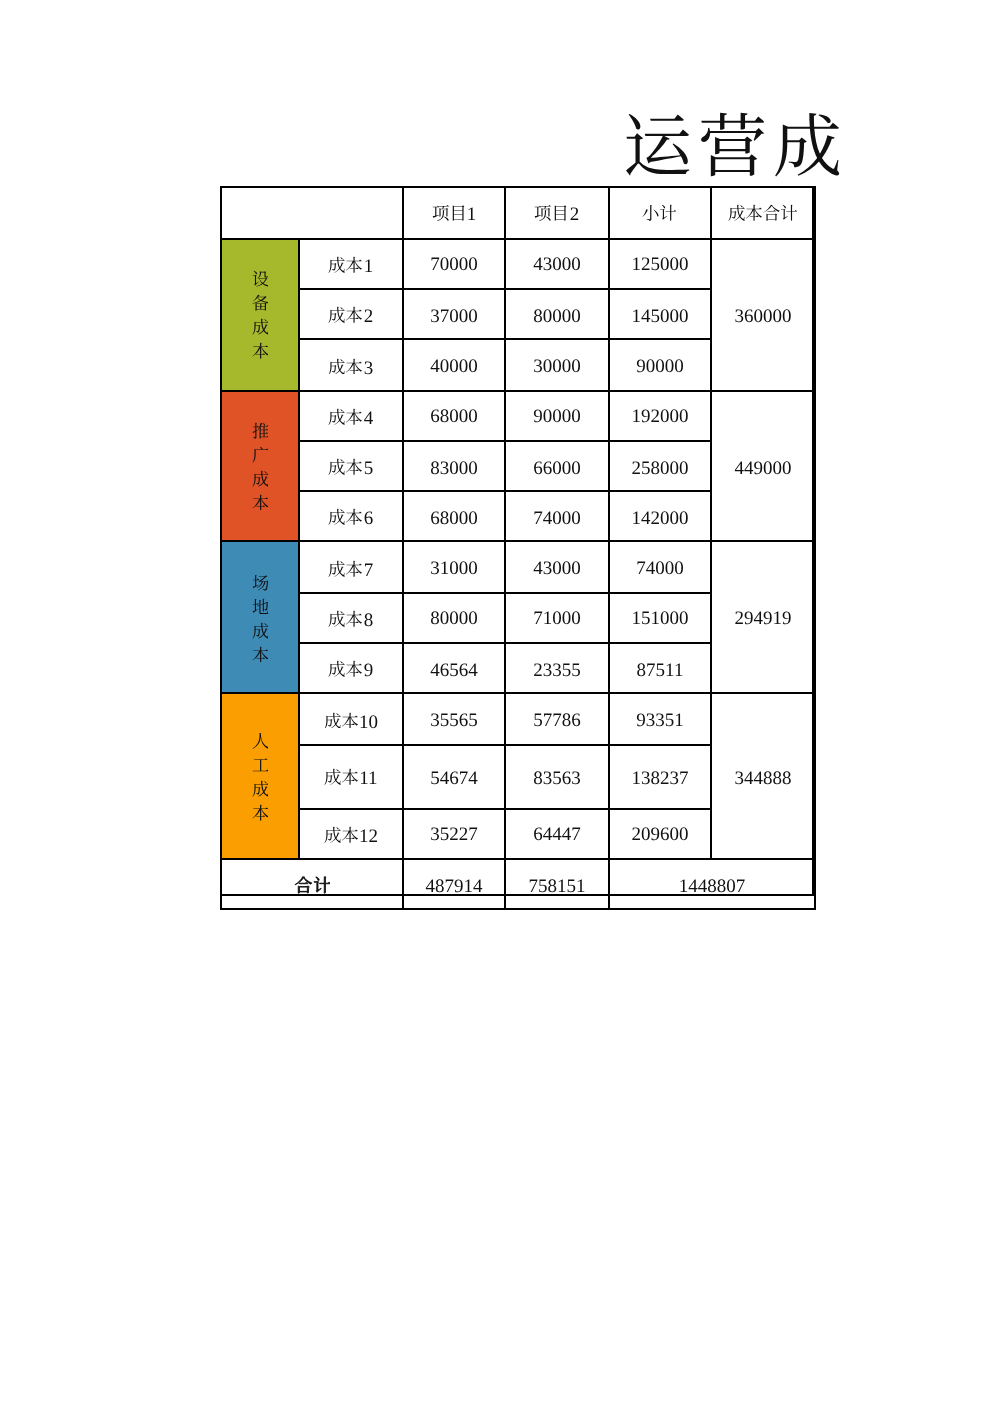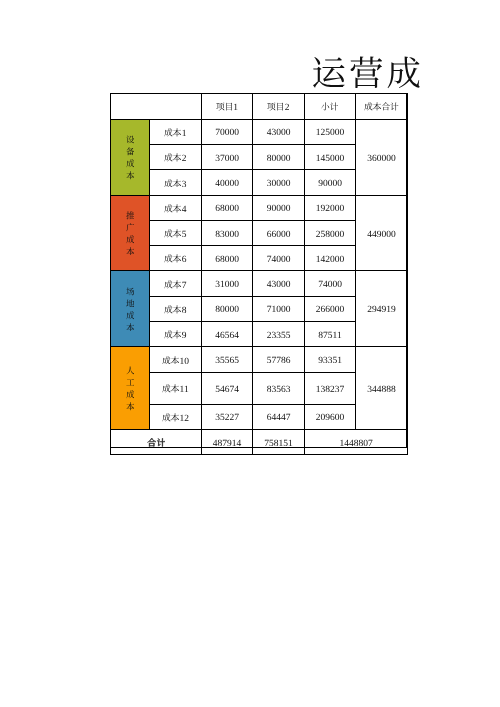--- a/index.html
+++ b/index.html
@@ -280,21 +280,21 @@
         </tr>
         <tr style="height:25.3px">
           <td><svg class="cjk" width="17.400" height="8.800" viewBox="0 0 1977.3 1000" style="vertical-align:-1.056px" aria-hidden="true" focusable="false">
               <g transform="translate(0,880) scale(1,-1)" fill="currentColor">
                 <path transform="translate(-5.7,0)" d="M669 815 660 804C707 781 767 734 789 695C857 664 880 798 669 815ZM142 637V421C142 254 131 74 32 -71L45 -83C192 58 207 260 207 414H388C384 244 372 156 353 138C346 130 338 128 323 128C305 128 256 132 228 135V118C254 114 283 106 293 97C304 87 307 69 307 51C341 51 374 61 395 81C430 113 445 207 451 407C471 409 483 414 490 422L416 481L379 442H207V608H535C549 446 580 301 640 184C569 87 476 1 358 -60L366 -73C492 -23 591 50 667 135C708 70 760 15 824 -26C873 -60 933 -86 956 -55C964 -45 961 -30 930 5L947 154L934 157C922 116 903 67 891 44C882 23 875 23 856 37C795 73 747 124 710 186C776 274 822 370 853 465C881 464 890 470 894 483L789 514C767 422 731 330 680 245C633 349 609 475 599 608H930C944 608 954 613 956 624C923 654 868 697 868 697L820 637H597C594 690 592 743 593 797C617 800 626 812 628 825L526 836C526 768 528 701 533 637H220L142 671Z"></path>
                 <path transform="translate(983.0,0)" d="M838 683 787 617H531V799C558 803 566 813 569 828L465 840V617H70L79 588H414C341 397 206 203 34 75L46 62C235 174 378 336 465 520V172H247L255 142H465V-77H478C504 -77 531 -62 531 -53V142H732C746 142 754 147 757 158C724 191 671 235 671 235L623 172H531V586C608 371 741 195 889 97C901 129 926 150 956 152L958 162C804 239 642 404 552 588H906C920 588 929 593 932 604C897 637 838 683 838 683Z"></path>
               </g>
             </svg>8</td>
           <td>80000</td>
           <td>71000</td>
-          <td>266000</td>
+          <td>151000</td>
         </tr>
         <tr style="height:25.3px">
           <td><svg class="cjk" width="17.400" height="8.800" viewBox="0 0 1977.3 1000" style="vertical-align:-1.056px" aria-hidden="true" focusable="false">
               <g transform="translate(0,880) scale(1,-1)" fill="currentColor">
                 <path transform="translate(-5.7,0)" d="M669 815 660 804C707 781 767 734 789 695C857 664 880 798 669 815ZM142 637V421C142 254 131 74 32 -71L45 -83C192 58 207 260 207 414H388C384 244 372 156 353 138C346 130 338 128 323 128C305 128 256 132 228 135V118C254 114 283 106 293 97C304 87 307 69 307 51C341 51 374 61 395 81C430 113 445 207 451 407C471 409 483 414 490 422L416 481L379 442H207V608H535C549 446 580 301 640 184C569 87 476 1 358 -60L366 -73C492 -23 591 50 667 135C708 70 760 15 824 -26C873 -60 933 -86 956 -55C964 -45 961 -30 930 5L947 154L934 157C922 116 903 67 891 44C882 23 875 23 856 37C795 73 747 124 710 186C776 274 822 370 853 465C881 464 890 470 894 483L789 514C767 422 731 330 680 245C633 349 609 475 599 608H930C944 608 954 613 956 624C923 654 868 697 868 697L820 637H597C594 690 592 743 593 797C617 800 626 812 628 825L526 836C526 768 528 701 533 637H220L142 671Z"></path>
                 <path transform="translate(983.0,0)" d="M838 683 787 617H531V799C558 803 566 813 569 828L465 840V617H70L79 588H414C341 397 206 203 34 75L46 62C235 174 378 336 465 520V172H247L255 142H465V-77H478C504 -77 531 -62 531 -53V142H732C746 142 754 147 757 158C724 191 671 235 671 235L623 172H531V586C608 371 741 195 889 97C901 129 926 150 956 152L958 162C804 239 642 404 552 588H906C920 588 929 593 932 604C897 637 838 683 838 683Z"></path>
               </g>
             </svg>9</td>
           <td>46564</td>
           <td>23355</td>

